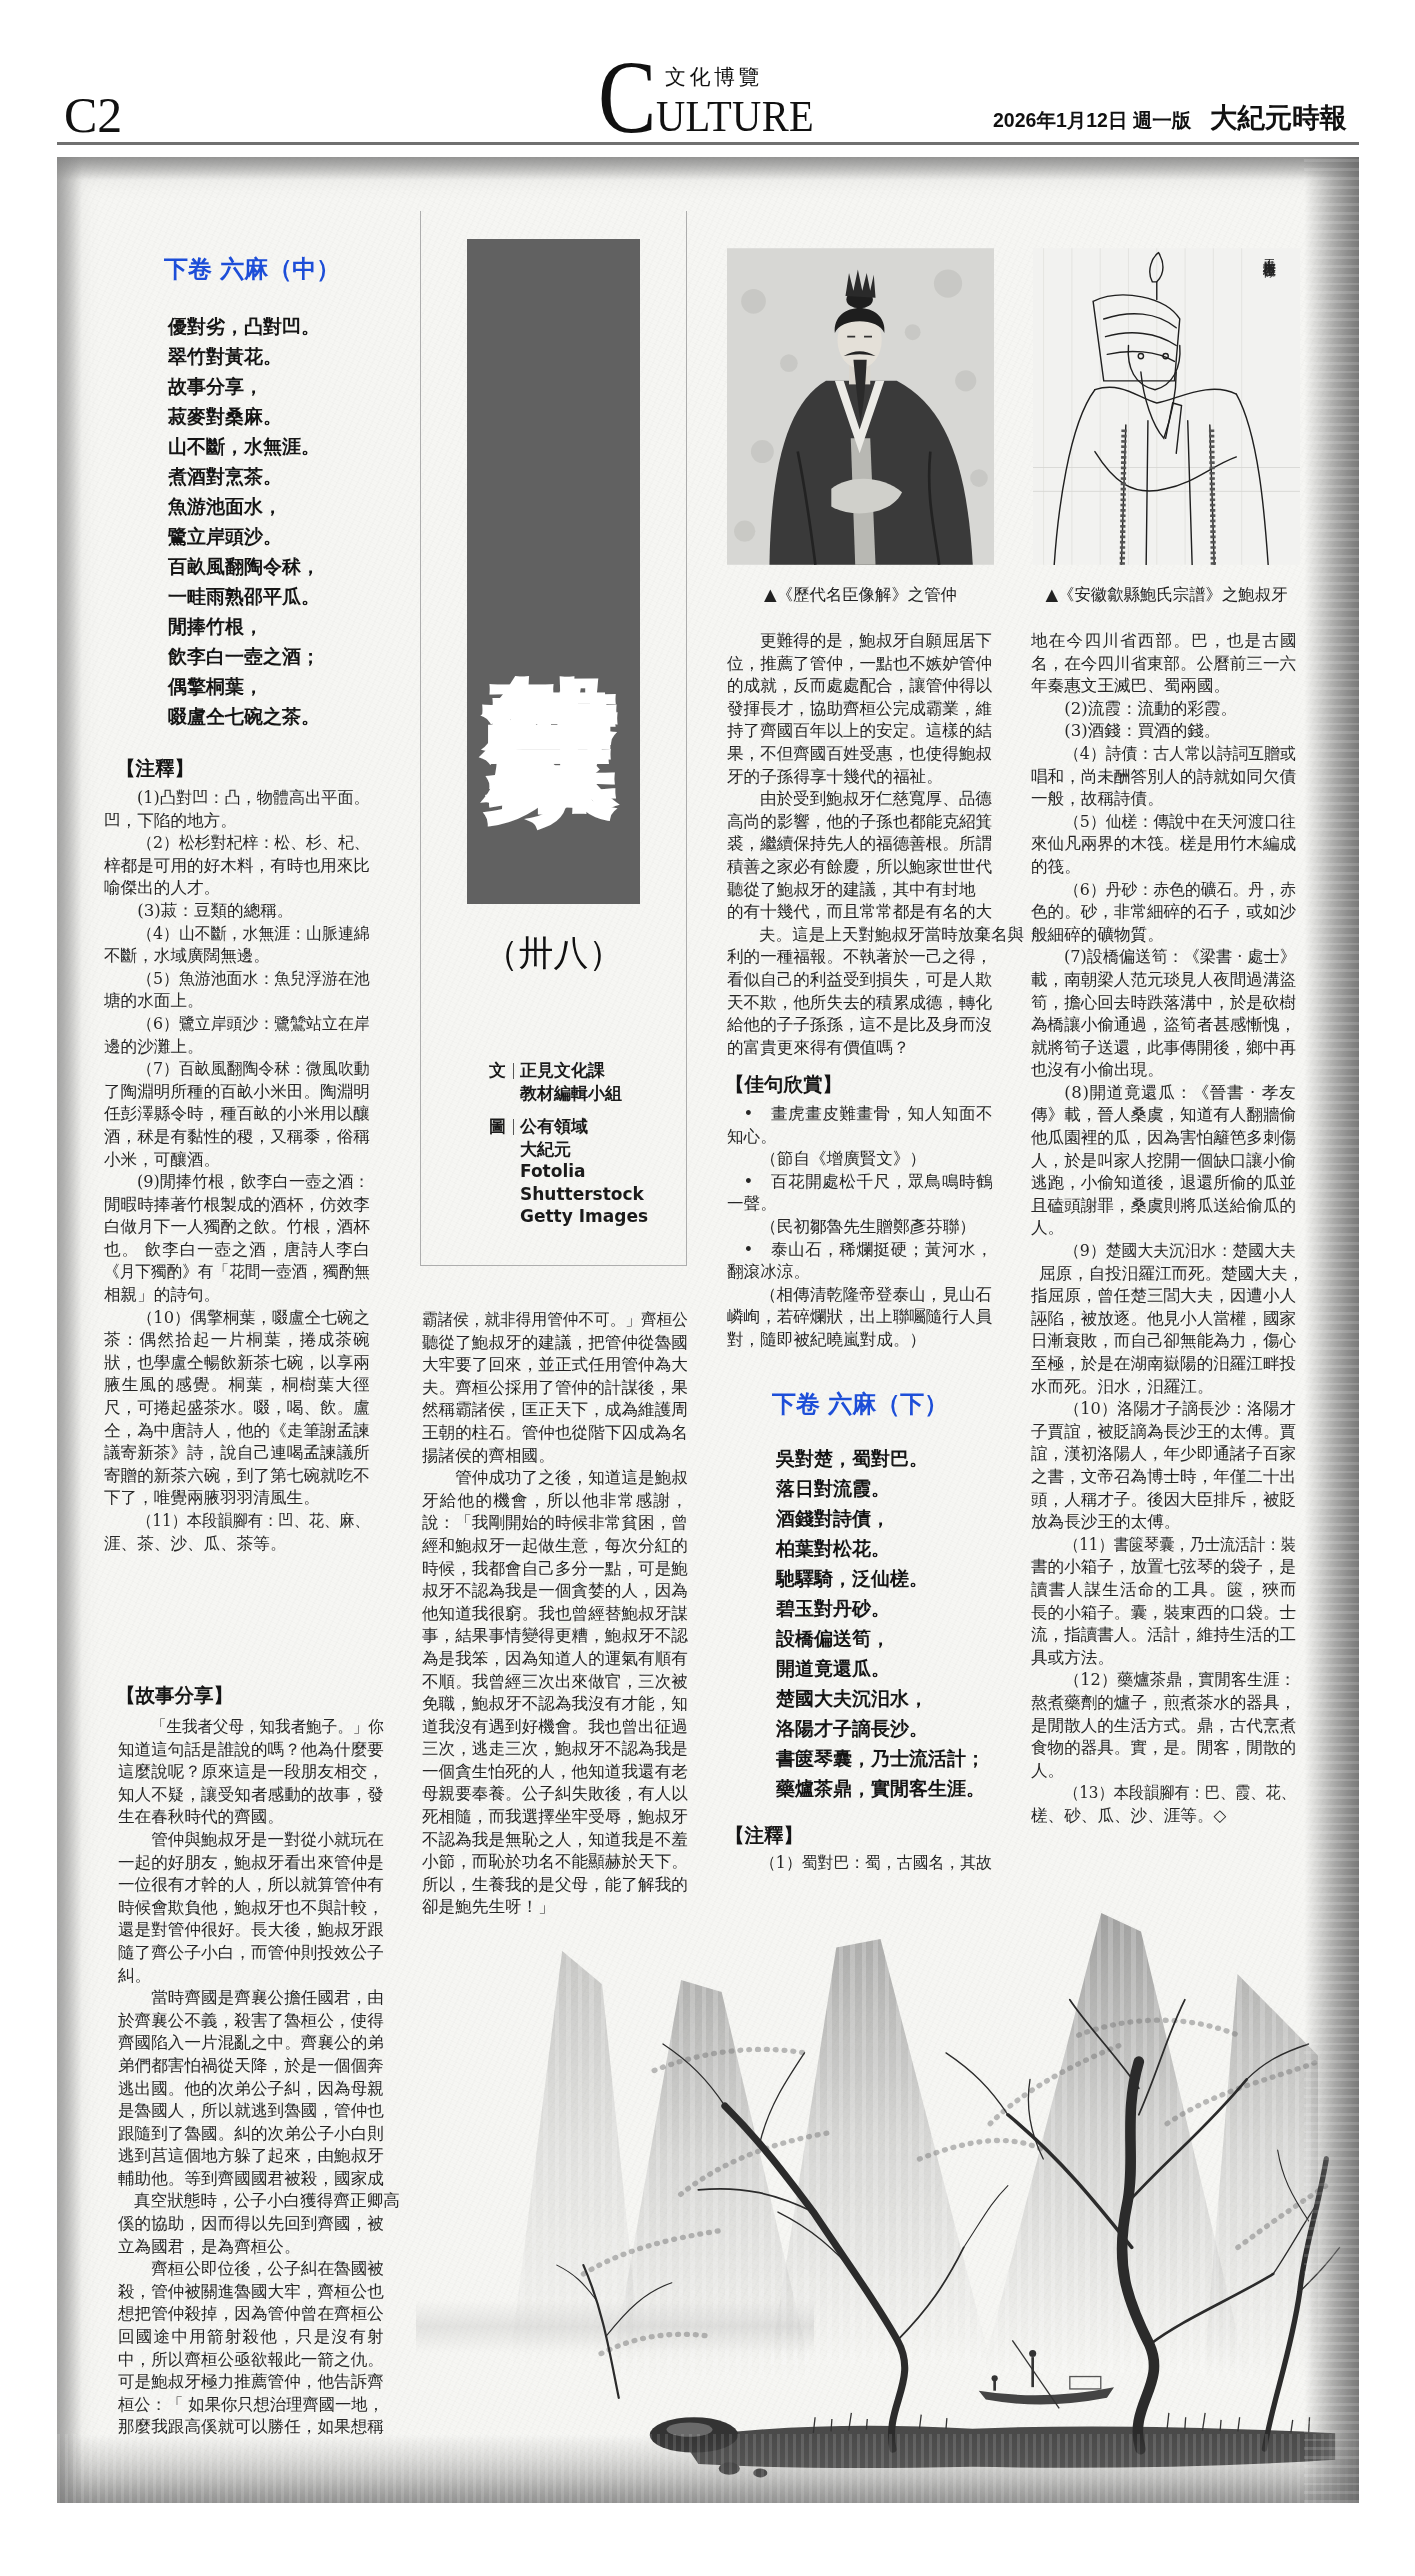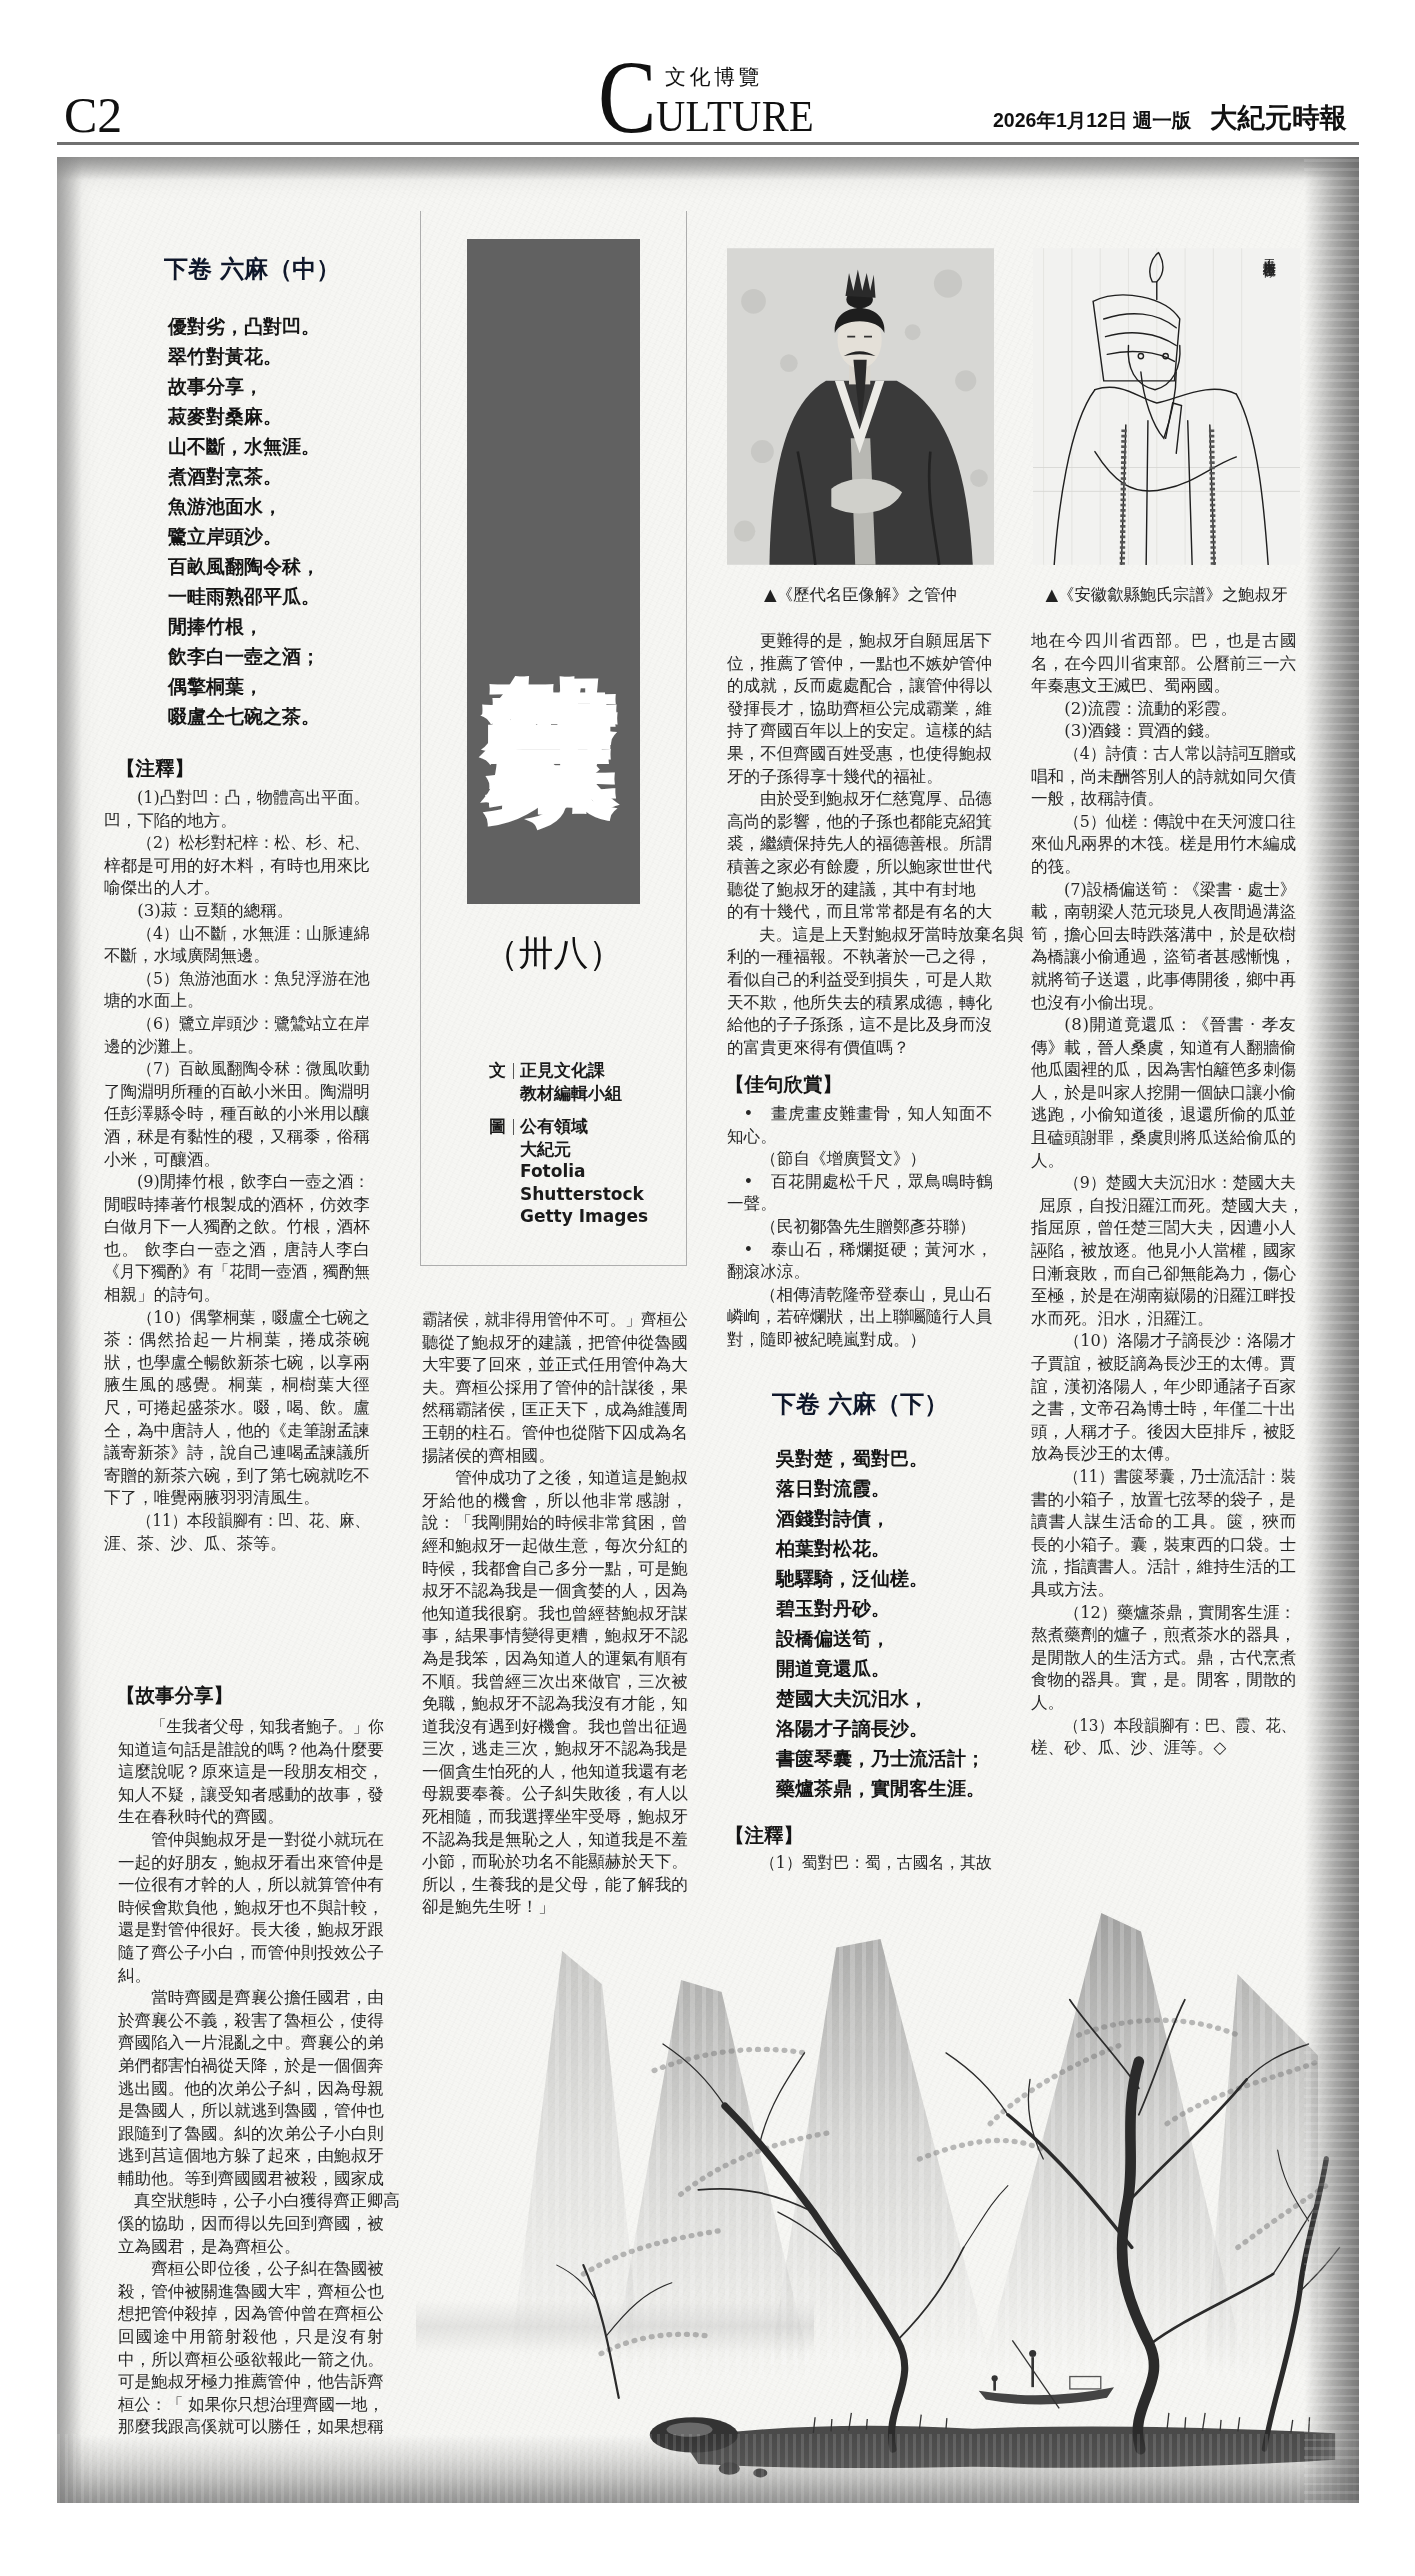--- a/index.html
+++ b/index.html
@@ -38,21 +38,21 @@
   .credit .names{position:absolute;left:31px;top:0;white-space:nowrap;}
   
   .fig{width:267px;height:317px;overflow:hidden;}
   .fig svg{display:block;}
   .caption{font:16.4px/19.5px "DejaVu Sans","Liberation Sans",sans-serif;color:#222;text-align:center;white-space:nowrap;}
   .inscription{writing-mode:vertical-rl;font:13.3px/16px "DejaVu Serif","Liberation Serif",serif;color:#222;letter-spacing:0.9px;}
   
   .col{font-family:"DejaVu Serif","Liberation Serif",serif;font-size:16.6px;line-height:22.6px;color:#262626;}
   .ln{white-space:nowrap;height:22.6px;overflow:visible;}
   .ln span{display:inline-block;white-space:nowrap;}
-  .ptitle{font:bold 24px/26.5px "DejaVu Sans","Liberation Sans",sans-serif;color:#0f172a;white-space:nowrap;}
+  .ptitle{font:bold 24px/26.5px "DejaVu Sans","Liberation Sans",sans-serif;color:#1d4ed8;white-space:nowrap;}
   .poem .pl{font:bold 19px/30px "DejaVu Sans","Liberation Sans",sans-serif;color:#151515;white-space:nowrap;}
   .shead{font:bold 19.5px/26.5px "DejaVu Sans","Liberation Sans",sans-serif;color:#151515;white-space:nowrap;}
   
   .mtn{position:absolute;
     background:repeating-linear-gradient(90deg,rgba(255,255,255,.2) 0 4.4px,rgba(255,255,255,0) 4.4px 11.5px),
                linear-gradient(to bottom,rgba(105,105,105,.6) 0%,rgba(145,145,145,.38) 45%,rgba(246,246,243,0) 100%);}
 </style>
 </head>
 <body>
 
@@ -467,20 +467,25 @@
         <div class="ln full"><span style="margin-left: 2em; transform-origin: 0px 50%; transform: scaleX(0.954561);">（4）詩債：古人常以詩詞互贈或</span></div>
         <div class="ln full"><span style="letter-spacing: -0.03px;">唱和，尚未酬答別人的詩就如同欠債</span></div>
         <div class="ln"><span>一般，故稱詩債。</span></div>
       </div>
       <div class="para">
         <div class="ln full"><span style="margin-left: 2em; transform-origin: 0px 50%; transform: scaleX(0.954561);">（5）仙槎：傳說中在天河渡口往</span></div>
         <div class="ln full"><span style="letter-spacing: -0.03px;">來仙凡兩界的木筏。槎是用竹木編成</span></div>
         <div class="ln"><span>的筏。</span></div>
       </div>
       <div class="para">
+        <div class="ln full"><span style="margin-left: 2em; transform-origin: 0px 50%; transform: scaleX(0.954561);">（6）丹砂：赤色的礦石。丹，赤</span></div>
+        <div class="ln full"><span style="letter-spacing: -0.03px;">色的。砂，非常細碎的石子，或如沙</span></div>
+        <div class="ln"><span>般細碎的礦物質。</span></div>
+      </div>
+      <div class="para">
         <div class="ln full"><span style="margin-left: 2em; transform-origin: 0px 50%; transform: scaleX(0.972246);">(7)設橋偏送筍：《梁書 · 處士》</span></div>
         <div class="ln full"><span style="letter-spacing: -0.03px;">載，南朝梁人范元琰見人夜間過溝盜</span></div>
         <div class="ln full"><span style="letter-spacing: -0.03px;">筍，擔心回去時跌落溝中，於是砍樹</span></div>
         <div class="ln full"><span style="letter-spacing: -0.03px;">為橋讓小偷通過，盜筍者甚感慚愧，</span></div>
         <div class="ln full"><span style="letter-spacing: -0.03px;">就將筍子送還，此事傳開後，鄉中再</span></div>
         <div class="ln"><span>也沒有小偷出現。</span></div>
       </div>
       <div class="para">
         <div class="ln full"><span style="margin-left: 2em; letter-spacing: 0.6px;">(8)開道竟還瓜：《晉書 · 孝友</span></div>
         <div class="ln full"><span style="letter-spacing: -0.03px;">傳》載，晉人桑虞，知道有人翻牆偷</span></div>

